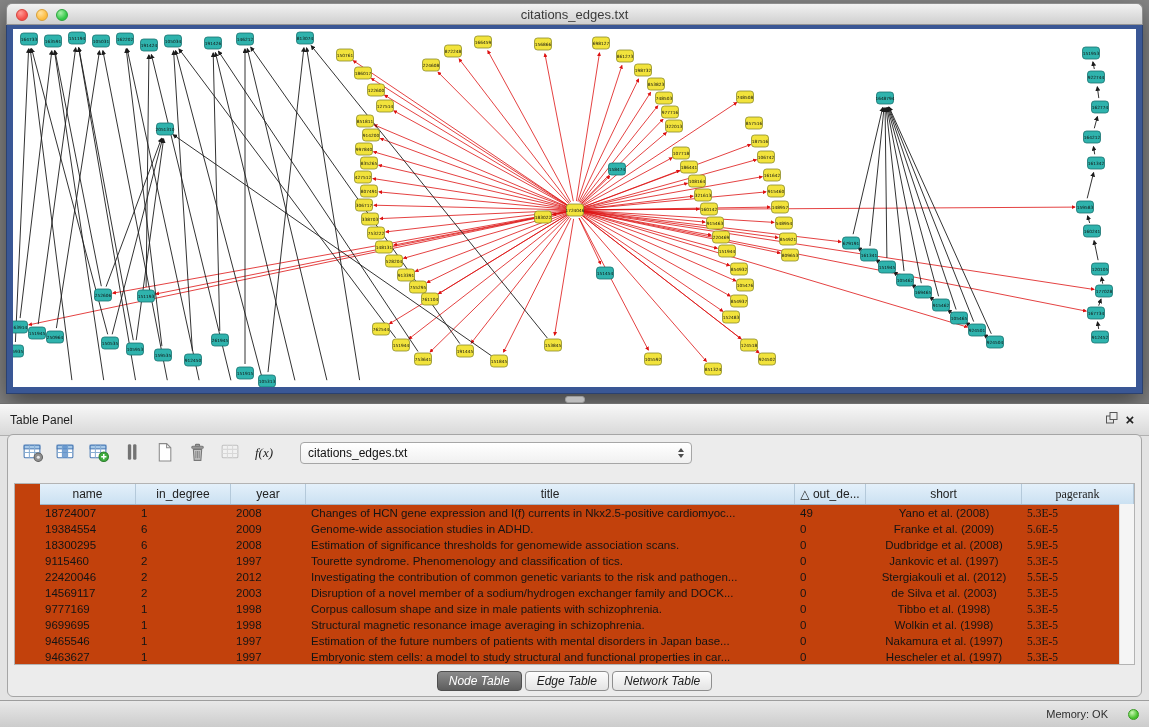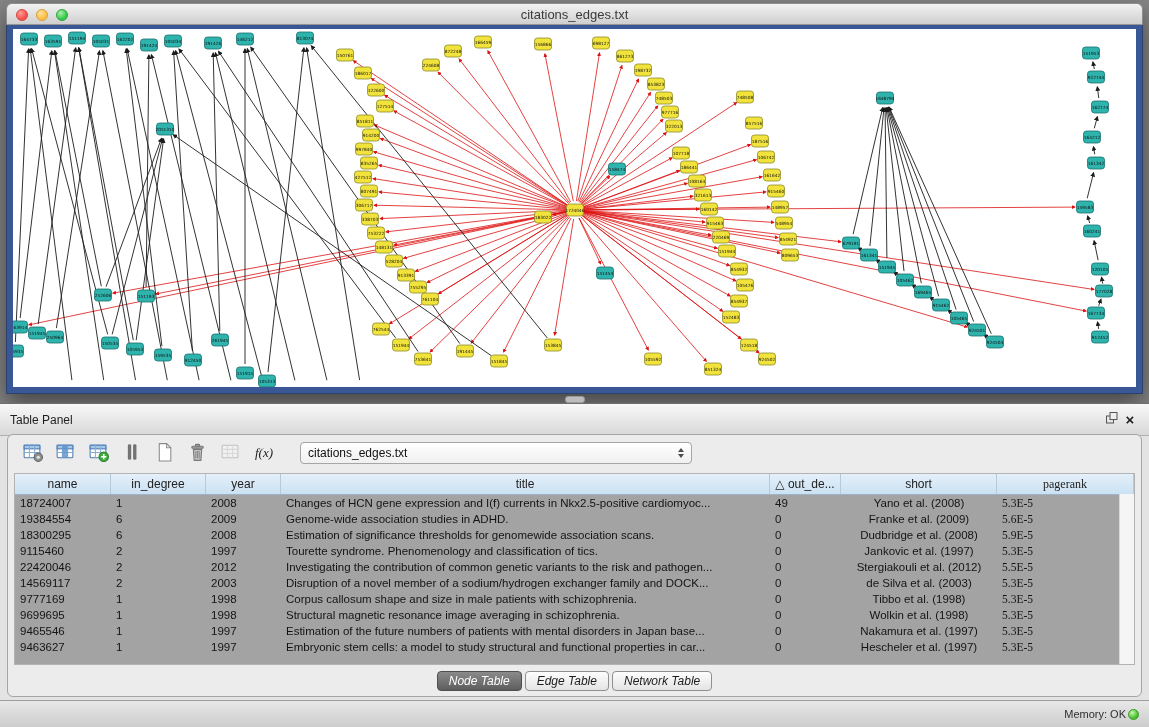--- a/index.html
+++ b/index.html
@@ -39,41 +39,41 @@
   .toolbutton{width:28px;height:26px;display:flex;align-items:center;justify-content:center;
               background:transparent;border:none;padding:0;}
   .fx-button{font-size:13px;font-style:italic;font-family:"Liberation Serif","DejaVu Serif",serif;
              color:#222;width:30px;height:24px;background:transparent;border:none;}
   .dropdown{margin-left:16px;width:392px;height:22px;background:linear-gradient(#ffffff,#f0f0f0);
             border:1px solid #a6a6a6;border-radius:4px;display:flex;align-items:center;
             padding:0 7px;font-size:12px;color:#111;box-sizing:border-box;}
   .dd-arrows{margin-left:auto;display:flex;flex-direction:column;gap:2px;}
   .tri-up{width:0;height:0;border-left:3.5px solid transparent;border-right:3.5px solid transparent;border-bottom:4px solid #4d4d4d;}
   .tri-down{width:0;height:0;border-left:3.5px solid transparent;border-right:3.5px solid transparent;border-top:4px solid #4d4d4d;}
-  .tablewrap{flex:1 1 auto;margin:2px 6px 0 6px;background:#a3a3a3;border:1px solid #b3b3b3;
-             display:flex;flex-direction:column;position:relative;overflow:hidden;}
+  .tablewrap{flex:1 1 auto;margin:12px 6px 0 6px;background:#c2410c;border:1px solid #b3b3b3;
+             display:flex;flex-direction:column;position:relative;overflow:hidden;padding-left:25px;}
   .thead{display:flex;height:20px;background:linear-gradient(#e4f0fa,#cbe1f2);
          border-bottom:1px solid #9db4c8;flex:0 0 auto;}
   .th{display:flex;align-items:center;justify-content:center;font-size:12px;color:#222;
       border-right:1px solid #b4c9da;box-sizing:border-box;overflow:hidden;white-space:nowrap;}
   .tbody{flex:1 1 auto;overflow:hidden;}
   .tr{display:flex;height:16px;align-items:center;}
   .td{font-size:11.5px;color:#141414;padding:0 5px;white-space:nowrap;overflow:hidden;box-sizing:border-box;}
   .c0{width:96px;} .c1{width:95px;} .c2{width:75px;} .c3{width:489px;} .c4{width:71px;}
   .c5{width:156px;} .c6{flex:1;font-family:Liberation Serif, serif;}
   .td.c5{text-align:center;}
   .vscroll{position:absolute;right:0;top:20px;bottom:0;width:14px;background:#f5f5f5;border-left:1px solid #dadada;}
   .tabsrow{height:31px;display:flex;align-items:center;justify-content:center;gap:3px;flex:0 0 auto;}
   .tabbtn{height:20px;padding:0 11px;font-size:12px;border:1px solid #8f8f8f;border-radius:4px;
           background:linear-gradient(#fdfdfd,#e4e4e4);color:#1d1d1d;font-style:italic;}
   .tabbtn.active{background:linear-gradient(#8b8b8b,#5d5d5d);color:#ffffff;border-color:#4f4f4f;}
   
   .statusbar{position:absolute;left:0;right:0;bottom:0;height:27px;
              background:linear-gradient(#e8e8e8,#cccccc);border-top:1px solid #9d9d9d;
-             display:flex;align-items:center;justify-content:flex-end;gap:2px;padding:12px 10px;
+             display:flex;align-items:center;justify-content:flex-end;gap:20px;padding:12px 10px;
              font-size:11px;color:#2e2e2e;box-sizing:border-box;}
   .memdot{width:11px;height:11px;border-radius:50%;box-sizing:border-box;
           background:radial-gradient(circle at 35% 30%,#c9f7b2,#46c02b 65%);border:1px solid #379a21;}
 </style>
 </head>
 <body>
 
 <div class="app">
 
   <div class="desktop">

